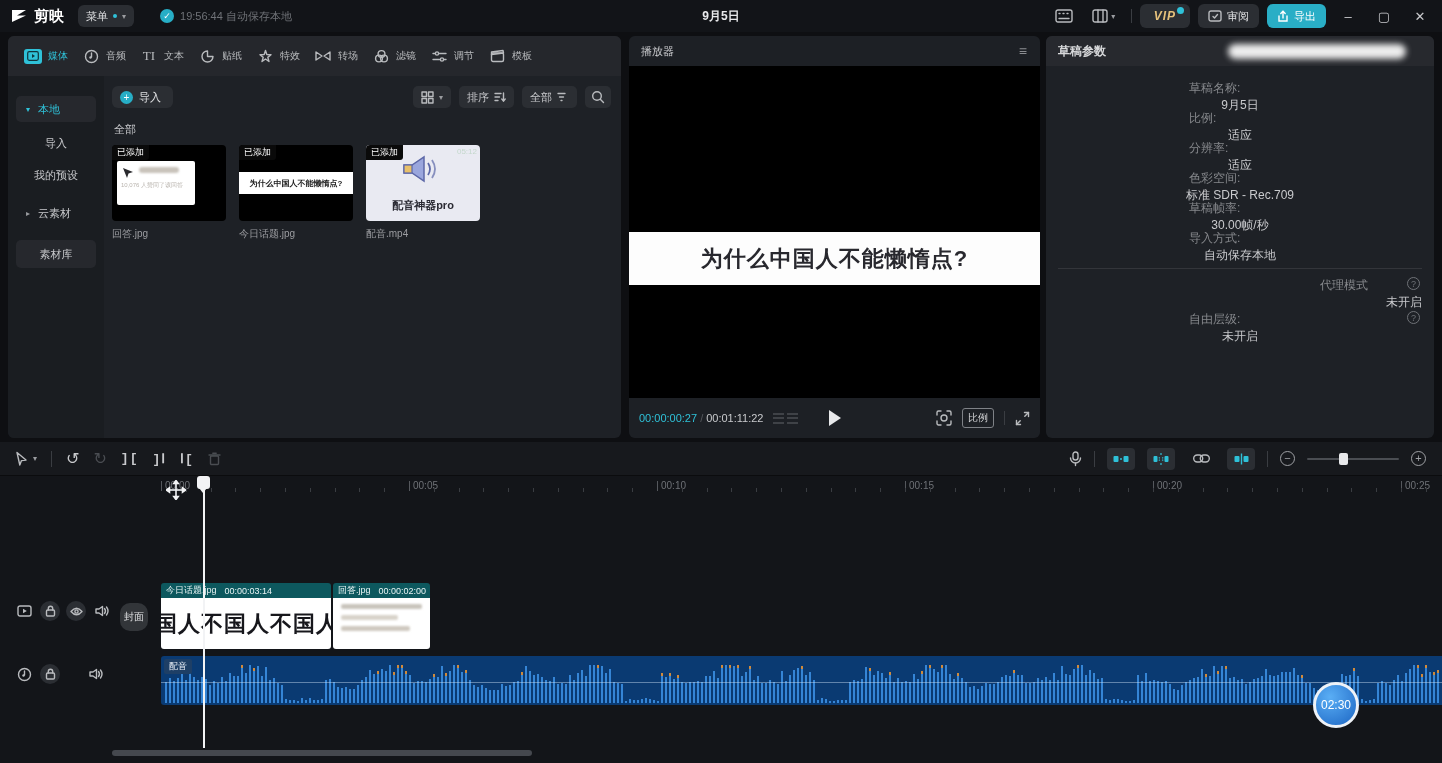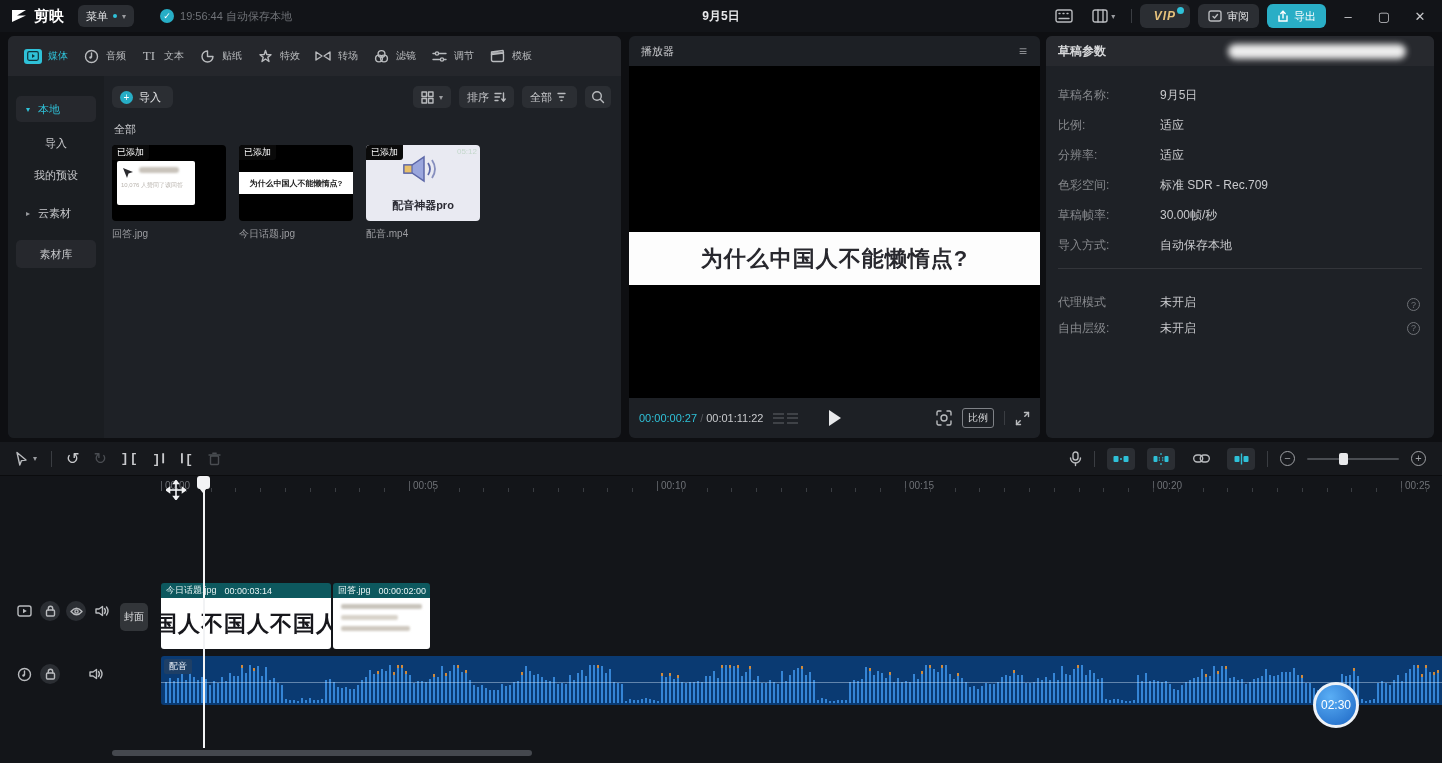--- a/index.html
+++ b/index.html
@@ -101,21 +101,21 @@
   .pc-right { margin-left:auto; display:flex; align-items:center; gap:10px; }
   .ratio-btn { border:1px solid #7f8287; border-radius:3px; font-size:10px; color:#d8d9db; padding:2px 5px; }
   .vdiv { width:1px; height:14px; background:#3a3d42; }
 
   
   #params-head { height:30px; background:#27292e; display:flex; align-items:center; padding:0 12px;
     font-size:12px; font-weight:bold; color:#d8d9db; position:relative; }
   .blur-pill { position:absolute; right:28px; top:8px; width:178px; height:15px; background:#fff;
     border-radius:8px; filter:blur(3px); opacity:0.92; }
   #params-body { padding:14px 12px 0 12px; position:relative; height:340px; }
-  .prow { display:flex; height:30px; align-items:center; font-size:12px; position:relative; }
+  .prow { display:flex; height:30px; align-items:center; font-size:12px; position:relative;flex-direction:column; }
   .prow .pl { width:102px; color:#86888c; }
   .prow .pv { color:#c9cacd; }
   .pdivider { height:1px; background:#33353a; margin:8px 0; }
   .qmark { position:absolute; right:2px; width:13px; height:13px; border:1px solid #6f7277; border-radius:50%;
     color:#6f7277; font-size:9px; display:flex; align-items:center; justify-content:center; }
   #params-foot { position:absolute; left:0; bottom:0; width:100%; height:34px; background:#222429;
     display:flex; align-items:center; justify-content:flex-end; padding-right:12px; }
   .modify-btn { background:#3f4246; border-radius:4px; font-size:12px; color:#e3e4e6; padding:4px 18px; }
 
   
@@ -140,21 +140,21 @@
   .rlabel { position:absolute; top:4px; font-size:10px; color:#6f7277; white-space:nowrap; }
   .rtick-major { position:absolute; top:5px; width:1px; height:10px; background:#55585d; }
   .rtick { position:absolute; top:12px; width:1px; height:4px; background:#3a3d42; }
 
   
   .trk-icons { position:absolute; display:flex; gap:6px; align-items:center; }
   .circle-bg { width:20px; height:20px; border-radius:50%; background:#2b2e33; display:flex; align-items:center; justify-content:center; }
   .plain-ic { width:20px; height:20px; display:flex; align-items:center; justify-content:center; }
 
   .cover-btn { position:absolute; left:120px; top:161px; width:28px; height:28px; background:#323539;
-    border-radius:5px; color:#e0e1e3; font-size:10px; display:flex; align-items:center; justify-content:center; }
+    border-radius:10px; color:#e0e1e3; font-size:10px; display:flex; align-items:center; justify-content:center; }
 
   .clip { position:absolute; top:141px; height:66px; border-radius:3px; overflow:hidden; }
   .clip-head { height:15px; background:#0d585e; display:flex; align-items:center; gap:8px; padding:0 5px;
     font-size:9px; color:#e8f4f4; white-space:nowrap; }
   .clip-body { height:51px; background:#fff; overflow:hidden; position:relative; }
   .clip1-text { font-size:22px; font-weight:bold; color:#17171c; white-space:nowrap; line-height:51px; margin-left:-6px; letter-spacing:1px;}
   .blur-rows { padding:6px 8px; filter:blur(1.2px); }
   .blur-rows i { display:block; height:5px; border-radius:2px; background:#c9c4bc; margin-bottom:6px; }
   .blur-rows i:nth-child(2) { width:70%; background:#d8d3ca; }
   .blur-rows i:nth-child(3) { width:85%; background:#cfc9c0; }

